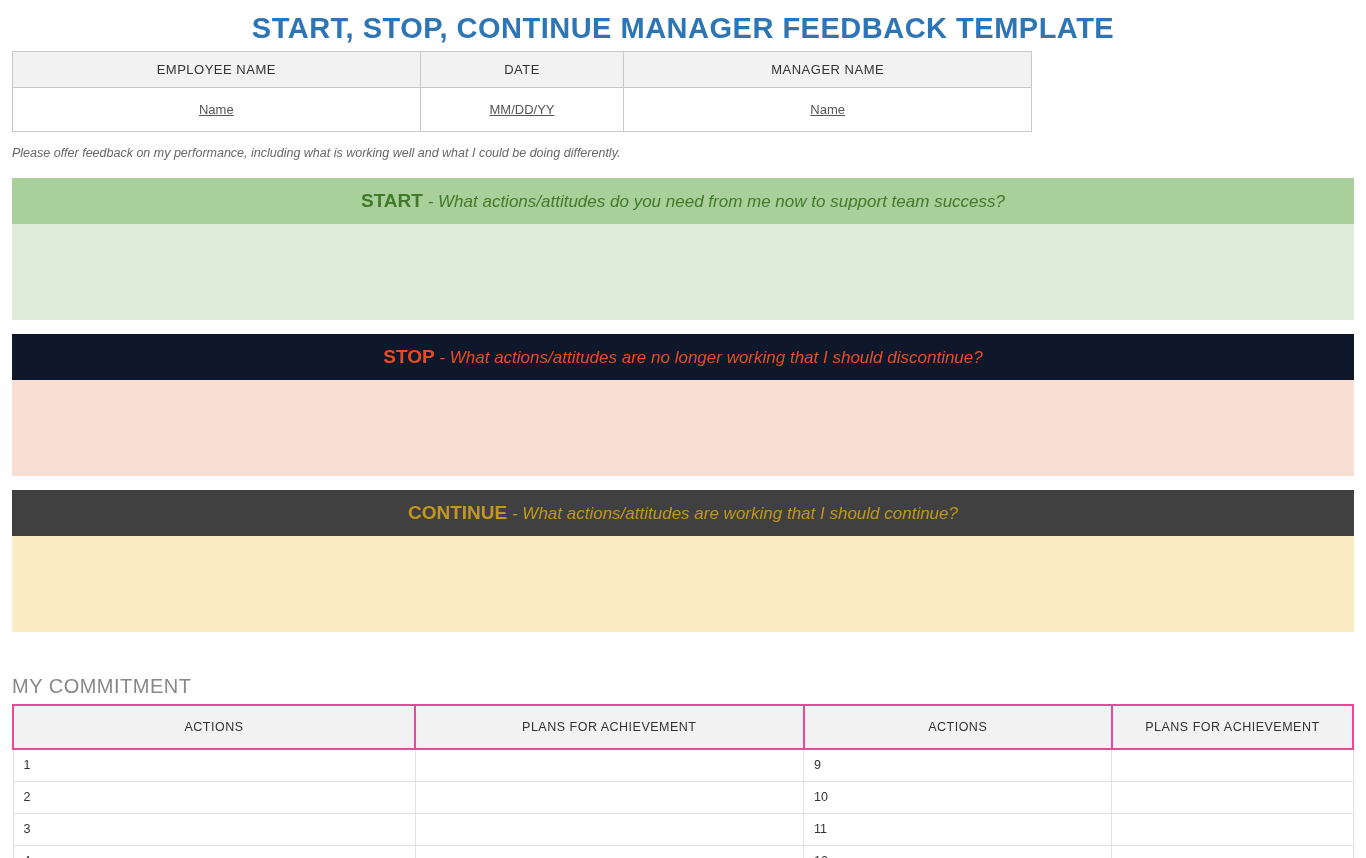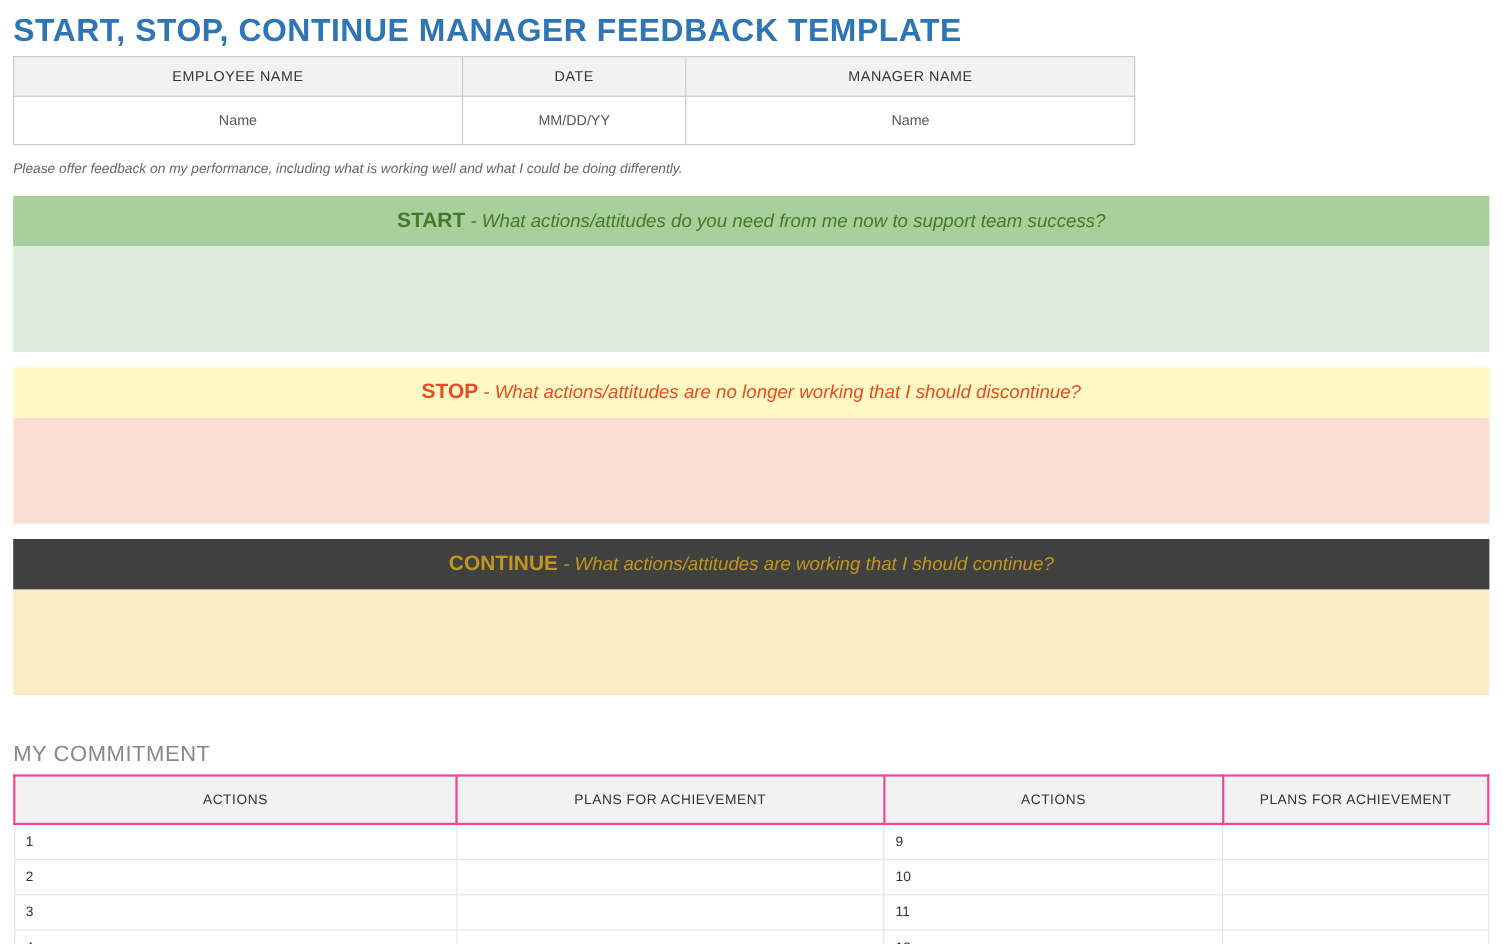--- a/index.html
+++ b/index.html
@@ -12,39 +12,41 @@
     background: #fff;
     color: #333;
     width: 1366px;
   }
   h1.title {
     margin: 0 0 6px 0;
     font-size: 29px;
     font-weight: 700;
     color: #2E75B6;
     letter-spacing: 0.5px;
+    text-align: center;
   }
   table {
     border-collapse: collapse;
     width: 1020px;
   }
   .info-table th {
     background: #f2f2f2;
     border: 1px solid #c8c8c8;
     font-weight: 400;
     font-size: 13px;
     padding: 10px 4px;
     letter-spacing: 0.5px;
   }
   .info-table td {
     border: 1px solid #c8c8c8;
     font-size: 13px;
     padding: 14px 4px;
     text-align: center;
     color: #555;
+    text-decoration: underline;
   }
   .instruction {
     font-style: italic;
     font-size: 12.5px;
     color: #666;
     margin: 14px 0 18px 0;
   }
   .section {
     width: 100%;
     max-width: 1342px;
@@ -58,21 +60,21 @@
   .section-header .label {
     font-weight: 700;
     font-style: normal;
     font-size: 19px;
   }
   .section-body {
     height: 96px;
   }
   .start-header { background: #a9cf9a; color: #427a2b; }
   .start-body   { background: #dfecd9; }
-  .stop-header  { background: #fef9c3; color: #e84c22; }
+  .stop-header  { background: #0f172a; color: #e84c22; }
   .stop-body    { background: #f9dfd3; }
   .cont-header  { background: #404040; color: #c0971f; }
   .cont-body    { background: #fbecc6; }
   .gap { height: 14px; }
   .commitment-title {
     font-size: 20px;
     color: #888;
     margin: 43px 0 6px 0;
     letter-spacing: 0.5px;
   }

